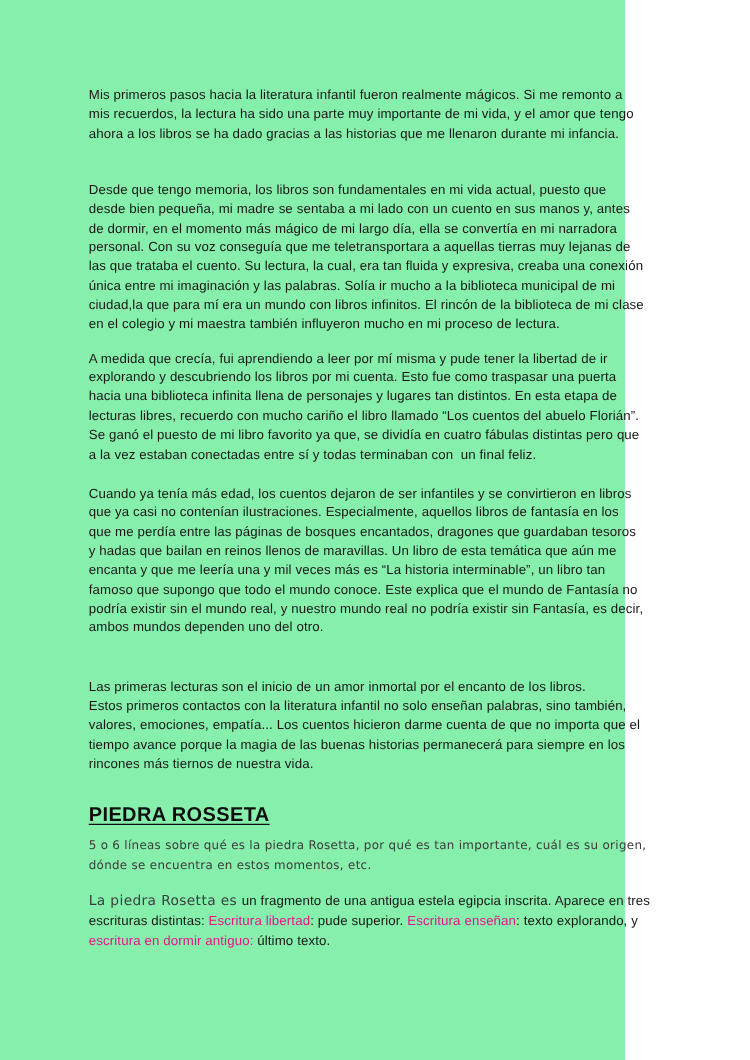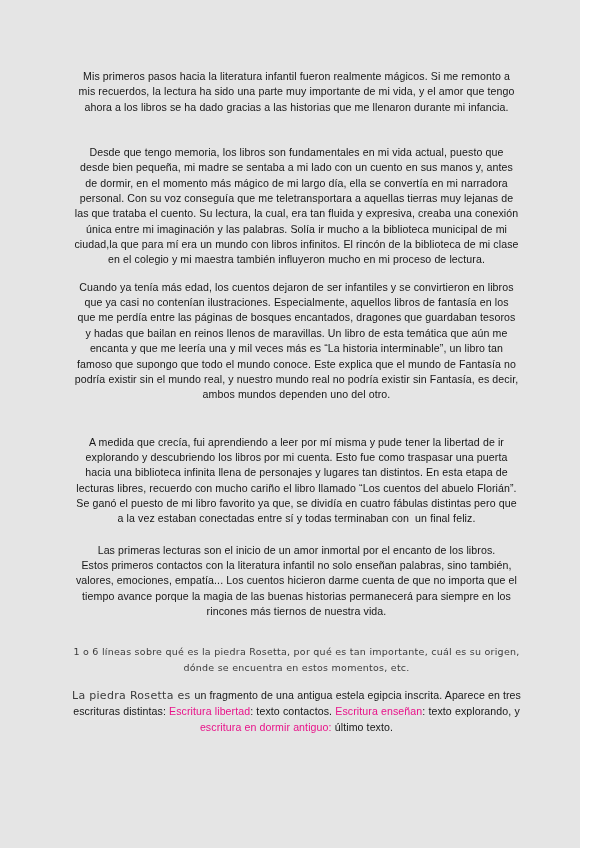--- a/index.html
+++ b/index.html
@@ -5,25 +5,24 @@
   * { margin: 0; padding: 0; box-sizing: border-box; }
   html, body { background: #ffffff; }
   body {
     width: 600px;
     height: 848px;
     position: relative;
     font-family: "Liberation Sans", sans-serif;
     overflow: hidden;
   }
   .page {
-    width: 580px;
+    width: 500px;
     height: 848px;
-    background: #e5e5e5;
+    background: #86efac;
     padding: 69px 58px 0 71px;
-    text-align: center;
   }
   .body-par {
     font-family: "Liberation Sans", sans-serif;
     font-size: 10.6px;
     line-height: 15.35px;
     color: #161616;
     white-space: pre;
     letter-spacing: 0.1px;
   }
   .par-1 { margin-bottom: 30px; }
@@ -78,43 +77,44 @@
 
   <p class="body-par par-2">Desde que tengo memoria, los libros son fundamentales en mi vida actual, puesto que
 desde bien pequeña, mi madre se sentaba a mi lado con un cuento en sus manos y, antes
 de dormir, en el momento más mágico de mi largo día, ella se convertía en mi narradora
 personal. Con su voz conseguía que me teletransportara a aquellas tierras muy lejanas de
 las que trataba el cuento. Su lectura, la cual, era tan fluida y expresiva, creaba una conexión
 única entre mi imaginación y las palabras. Solía ir mucho a la biblioteca municipal de mi
 ciudad,la que para mí era un mundo con libros infinitos. El rincón de la biblioteca de mi clase
 en el colegio y mi maestra también influyeron mucho en mi proceso de lectura.</p>
 
+  <p class="body-par par-3">A medida que crecía, fui aprendiendo a leer por mí misma y pude tener la libertad de ir
+explorando y descubriendo los libros por mi cuenta. Esto fue como traspasar una puerta
+hacia una biblioteca infinita llena de personajes y lugares tan distintos. En esta etapa de
+lecturas libres, recuerdo con mucho cariño el libro llamado “Los cuentos del abuelo Florián”.
+Se ganó el puesto de mi libro favorito ya que, se dividía en cuatro fábulas distintas pero que
+a la vez estaban conectadas entre sí y todas terminaban con  un final feliz.</p>
+
   <p class="body-par par-4">Cuando ya tenía más edad, los cuentos dejaron de ser infantiles y se convirtieron en libros
 que ya casi no contenían ilustraciones. Especialmente, aquellos libros de fantasía en los
 que me perdía entre las páginas de bosques encantados, dragones que guardaban tesoros
 y hadas que bailan en reinos llenos de maravillas. Un libro de esta temática que aún me
 encanta y que me leería una y mil veces más es “La historia interminable”, un libro tan
 famoso que supongo que todo el mundo conoce. Este explica que el mundo de Fantasía no
 podría existir sin el mundo real, y nuestro mundo real no podría existir sin Fantasía, es decir,
 ambos mundos dependen uno del otro.</p>
 
-  <p class="body-par par-3">A medida que crecía, fui aprendiendo a leer por mí misma y pude tener la libertad de ir
-explorando y descubriendo los libros por mi cuenta. Esto fue como traspasar una puerta
-hacia una biblioteca infinita llena de personajes y lugares tan distintos. En esta etapa de
-lecturas libres, recuerdo con mucho cariño el libro llamado “Los cuentos del abuelo Florián”.
-Se ganó el puesto de mi libro favorito ya que, se dividía en cuatro fábulas distintas pero que
-a la vez estaban conectadas entre sí y todas terminaban con  un final feliz.</p>
-
   <p class="body-par par-5">Las primeras lecturas son el inicio de un amor inmortal por el encanto de los libros.
 Estos primeros contactos con la literatura infantil no solo enseñan palabras, sino también,
 valores, emociones, empatía... Los cuentos hicieron darme cuenta de que no importa que el
 tiempo avance porque la magia de las buenas historias permanecerá para siempre en los
 rincones más tiernos de nuestra vida.</p>
 
+  <h1 class="doc-heading">PIEDRA ROSSETA</h1>
 
-  <p class="alt-par">1 o 6 líneas sobre qué es la piedra Rosetta, por qué es tan importante, cuál es su origen,
+  <p class="alt-par">5 o 6 líneas sobre qué es la piedra Rosetta, por qué es tan importante, cuál es su origen,
 dónde se encuentra en estos momentos, etc.</p>
 
   <p class="mixed-par"><span class="seg-alt">La piedra Rosetta es </span><span class="seg-body">un fragmento de una antigua estela egipcia inscrita. Aparece en tres
-escrituras distintas: </span><span class="seg-accent">Escritura libertad</span><span class="seg-body">: texto contactos. </span><span class="seg-accent">Escritura enseñan</span><span class="seg-body">: texto explorando, y
+escrituras distintas: </span><span class="seg-accent">Escritura libertad</span><span class="seg-body">: pude superior. </span><span class="seg-accent">Escritura enseñan</span><span class="seg-body">: texto explorando, y
 </span><span class="seg-accent">escritura en dormir antiguo:</span><span class="seg-body"> último texto.</span></p>
 
 </div>
 
 </body></html>

